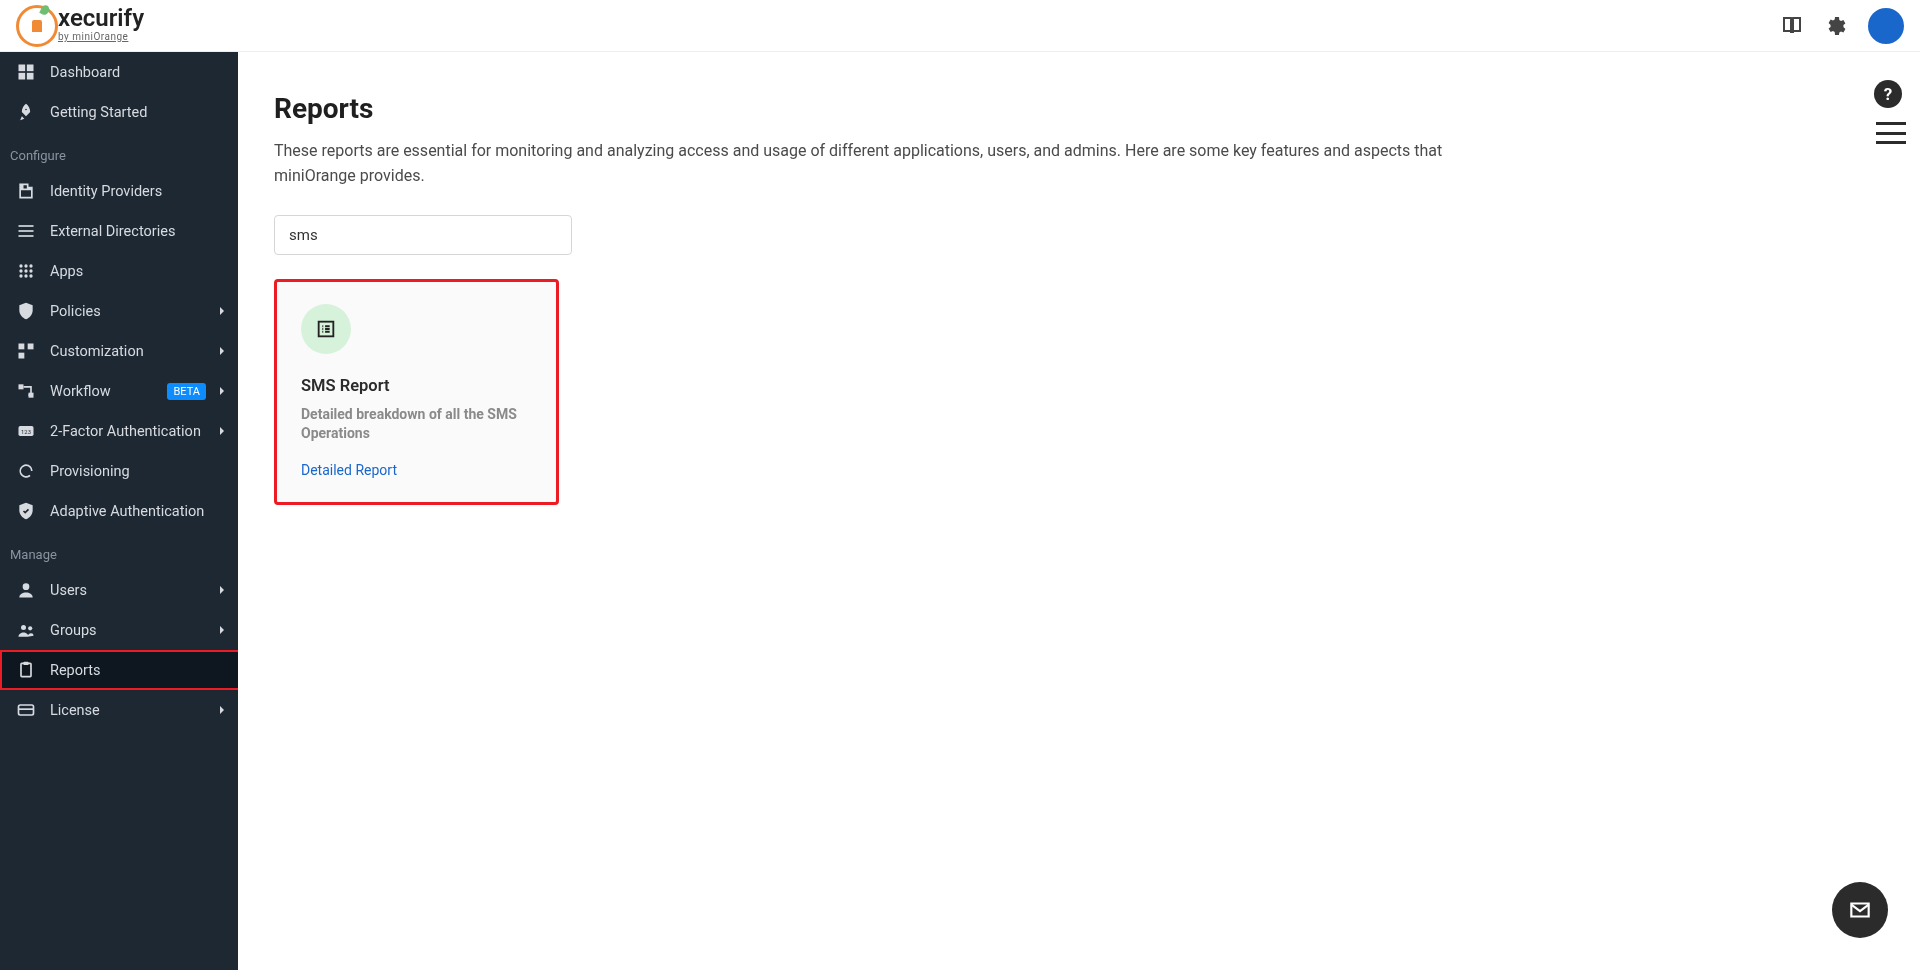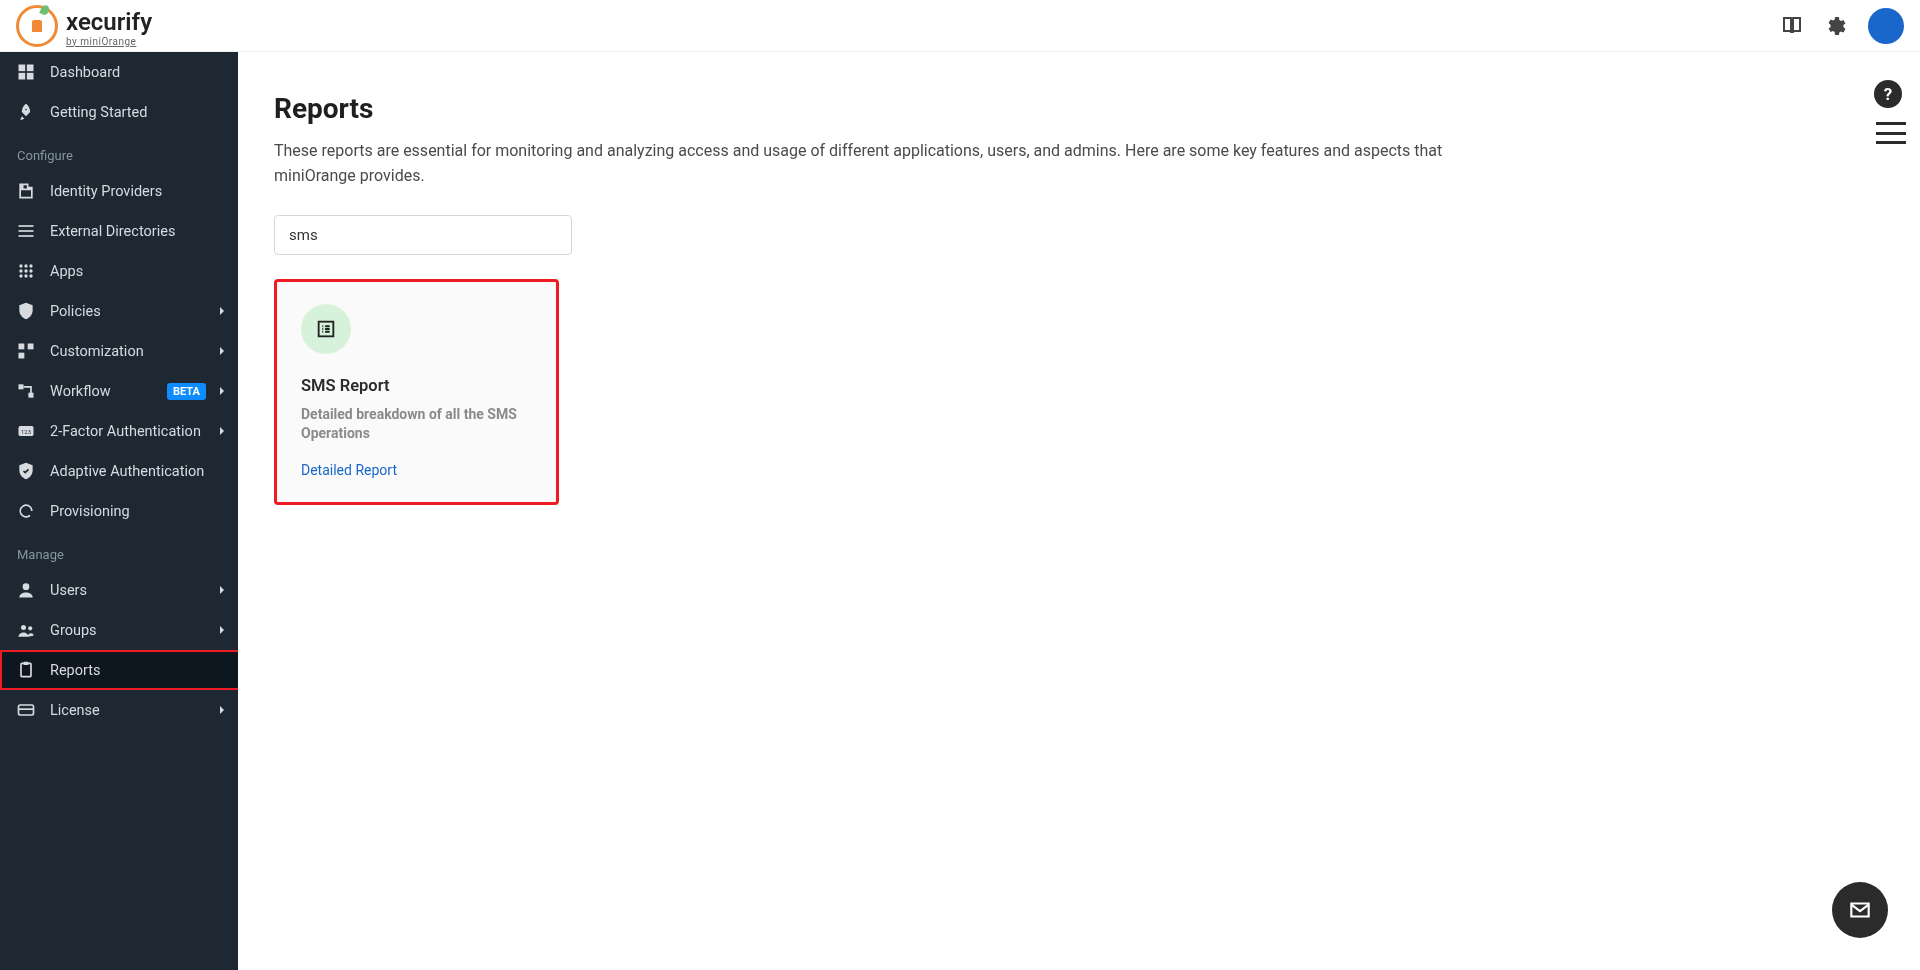--- a/index.html
+++ b/index.html
@@ -1,37 +1,37 @@
 <!DOCTYPE html>
 <html><head>
 <meta charset="utf-8">
 <style>
 * { margin: 0; padding: 0; box-sizing: border-box; font-family: -apple-system, BlinkMacSystemFont, "Segoe UI", Roboto, sans-serif; }
 body { background: #fff; width: 1920px; height: 970px; overflow: hidden; position: relative; }
 
 .header { height: 52px; display: flex; align-items: center; justify-content: space-between; padding: 0 16px; border-bottom: 1px solid #eee; background: #fff; position: relative; z-index: 10; }
-.logo-area { display: flex; align-items: flex-end; gap: 8px; }
+.logo-area { display: flex; align-items: flex-start; }
 .logo-icon { width: 42px; height: 42px; border: 3px solid #f08a35; border-radius: 50%; position: relative; display: flex; align-items: center; justify-content: center; }
 .logo-icon::after { content: ''; width: 10px; height: 12px; background: #f08a35; border-radius: 2px 2px 0 0; position: absolute; }
 .logo-leaf { position: absolute; top: -3px; right: 6px; width: 8px; height: 10px; background: #6fbf73; border-radius: 50% 50% 50% 0; transform: rotate(25deg); }
 .logo-text { display: flex; flex-direction: column; line-height: 1.1; }
 .brand-name { font-size: 24px; font-weight: 600; color: #222; }
 .brand-sub { font-size: 10px; color: #666; letter-spacing: .5px; text-decoration: underline; }
 .header-right { display: flex; align-items: center; gap: 20px; }
 .header-icon { width: 24px; height: 24px; fill: #444; cursor: pointer; }
 .avatar { width: 36px; height: 36px; border-radius: 50%; background: #1a67cb; }
 
 .sidebar { position: absolute; top: 52px; left: 0; width: 246px; height: calc(100% - 52px); background: #1e2833; color: #d7dbe0; overflow-y: auto; }
 .sidebar-item { display: flex; align-items: center; height: 40px; padding: 0 16px; cursor: pointer; font-size: 14.5px; position: relative; }
 .sidebar-item.active { background: #0e161f; outline: 2px solid #ed1c24; outline-offset: -2px; }
 .sidebar-icon { width: 20px; height: 20px; margin-right: 14px; fill: #d7dbe0; }
 .sidebar-label { flex: 1; }
 .sidebar-chevron { width: 16px; height: 16px; fill: #d7dbe0; }
-.sidebar-section { padding: 16px 10px 8px; font-size: 13px; color: #8893a0; margin-left: 7px; }
-.beta-badge { background: #0d8cff; color: #fff; font-size: 11px; font-weight: 700; padding: 2px 6px; border-radius: 3px; margin-right: 8px; text-align: center; }
+.sidebar-section { padding: 16px 10px 8px; font-size: 13px; color: #8893a0; }
+.beta-badge { background: #0d8cff; color: #fff; font-size: 11px; font-weight: 400; padding: 2px 6px; border-radius: 3px; margin-right: 8px; text-align: center; }
 
 .main { position: absolute; top: 52px; left: 238px; right: 0; height: calc(100% - 52px); padding: 40px 36px; background: #fff; }
 .page-title { font-size: 28px; font-weight: 700; color: #1f1f1f; margin-bottom: 14px; }
 .page-desc { font-size: 16px; color: #4b4b4b; line-height: 1.55; max-width: 1200px; margin-bottom: 26px; }
 .search-row { margin-bottom: 24px; }
 .search-input { width: 298px; height: 40px; border: 1px solid #d6d6d6; border-radius: 4px; padding: 0 14px; font-size: 15px; color: #333; outline: none; }
 
 .report-card { width: 285px; min-height: 226px; background: #fafafa; border: 3px solid #ed1c24; border-radius: 4px; padding: 22px 24px; }
 .card-icon-bg { width: 50px; height: 50px; background: #d6f2da; border-radius: 50%; display: flex; align-items: center; justify-content: center; margin-bottom: 22px; }
 .card-icon-bg svg { width: 22px; height: 22px; fill: none; stroke: #222; stroke-width: 2; }
@@ -155,30 +155,30 @@
         <rect x="3" y="6" width="18" height="12" rx="2"></rect>
         <text x="12" y="15" font-size="7" text-anchor="middle" fill="#1e2833">123</text>
       </svg>
     <span class="sidebar-label">2-Factor Authentication</span>
     <svg class="sidebar-chevron" viewBox="0 0 24 24">
         <path d="M9 6l6 6-6 6"></path>
       </svg>
   </div>
   <div class="sidebar-item">
     <svg class="sidebar-icon" viewBox="0 0 24 24">
+        <path d="M12 4a8 8 0 018 8h-2a6 6 0 10-2 4.5l1.5 1.5A8 8 0 1112 4z"></path>
+      </svg>
+    <span class="sidebar-label">Provisioning</span>
+  </div>
+  <div class="sidebar-item">
+    <svg class="sidebar-icon" viewBox="0 0 24 24">
         <path d="M12 2l8 3v6c0 5-3.5 9-8 11-4.5-2-8-6-8-11V5l8-3z"></path>
         <path d="M9 12l2 2 4-4" fill="none" stroke="#1e2833" stroke-width="2"></path>
       </svg>
     <span class="sidebar-label">Adaptive Authentication</span>
-  </div>
-  <div class="sidebar-item">
-    <svg class="sidebar-icon" viewBox="0 0 24 24">
-        <path d="M12 4a8 8 0 018 8h-2a6 6 0 10-2 4.5l1.5 1.5A8 8 0 1112 4z"></path>
-      </svg>
-    <span class="sidebar-label">Provisioning</span>
   </div>
 
   <div class="sidebar-section">Manage</div>
 
   <div class="sidebar-item">
     <svg class="sidebar-icon" viewBox="0 0 24 24">
         <circle cx="12" cy="8" r="4"></circle>
         <path d="M4 21c0-4 4-6 8-6s8 2 8 6"></path>
       </svg>
     <span class="sidebar-label">Users</span>

